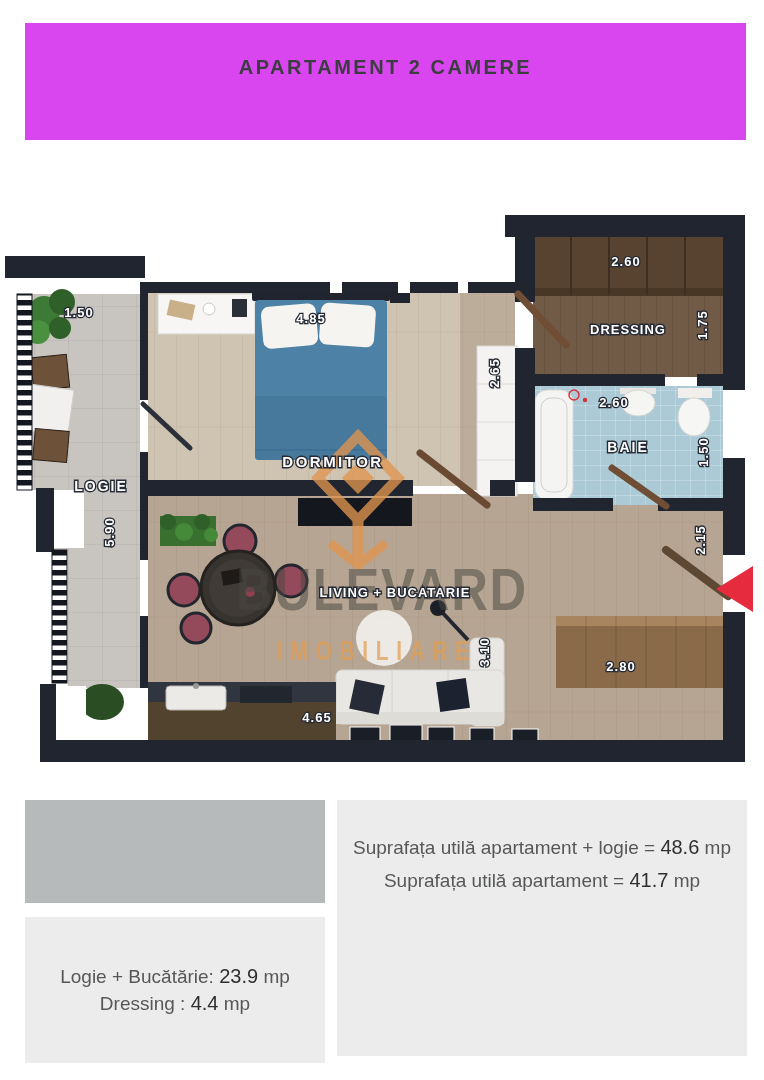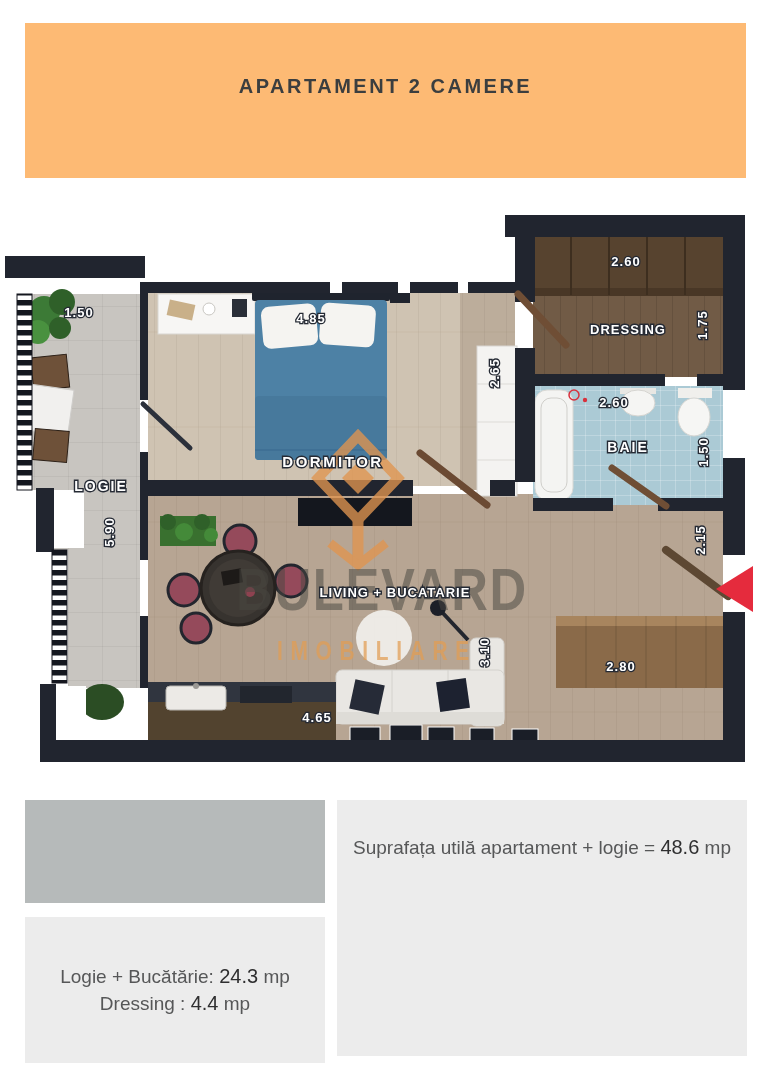--- a/index.html
+++ b/index.html
@@ -3,21 +3,21 @@
 <meta charset="utf-8">
 <style>
   html,body{margin:0;padding:0;}
   body{
     width:764px;height:1080px;position:relative;background:#ffffff;
     font-family:"Liberation Sans",sans-serif;overflow:hidden;
   }
   .abs{position:absolute;}
   
   #title-bar{
-    left:25px;top:23px;width:721px;height:155px;background:#fdba74;
+    left:25px;top:23px;width:721px;height:117px;background:#d946ef;
     display:flex;align-items:center;justify-content:center;
   }
   #title-bar h1{
     margin:0 0 28px 0;font-size:20px;font-weight:bold;letter-spacing:2.5px;
     color:#3b3e3f;
   }
   
   #plan-svg{left:0;top:0;width:764px;height:1080px;}
   text{font-family:"Liberation Sans",sans-serif;}
   .dim{
@@ -306,29 +306,34 @@
 
 <div id="title-bar" class="abs">
   <h1>APARTAMENT 2 CAMERE</h1>
 </div>
 
 <div id="gray-block" class="abs"></div>
 
 <div id="room-areas-box" class="abs">
   <div>
     <span>Logie + Bucătărie:</span>
-    <span class="val">24.3</span>
+    <span class="val">23.9</span>
     <span>mp</span>
   </div>
   <div>
     <span>Dressing :</span>
     <span class="val">4.4</span>
     <span>mp</span>
   </div>
 </div>
 
 <div id="summary-box" class="abs">
   <div>
     <span>Suprafața utilă apartament + logie =</span>
     <span class="val">48.6</span>
     <span>mp</span>
   </div>
+  <div>
+    <span>Suprafața utilă apartament =</span>
+    <span class="val">41.7</span>
+    <span>mp</span>
+  </div>
 </div>
 
 </body></html>

